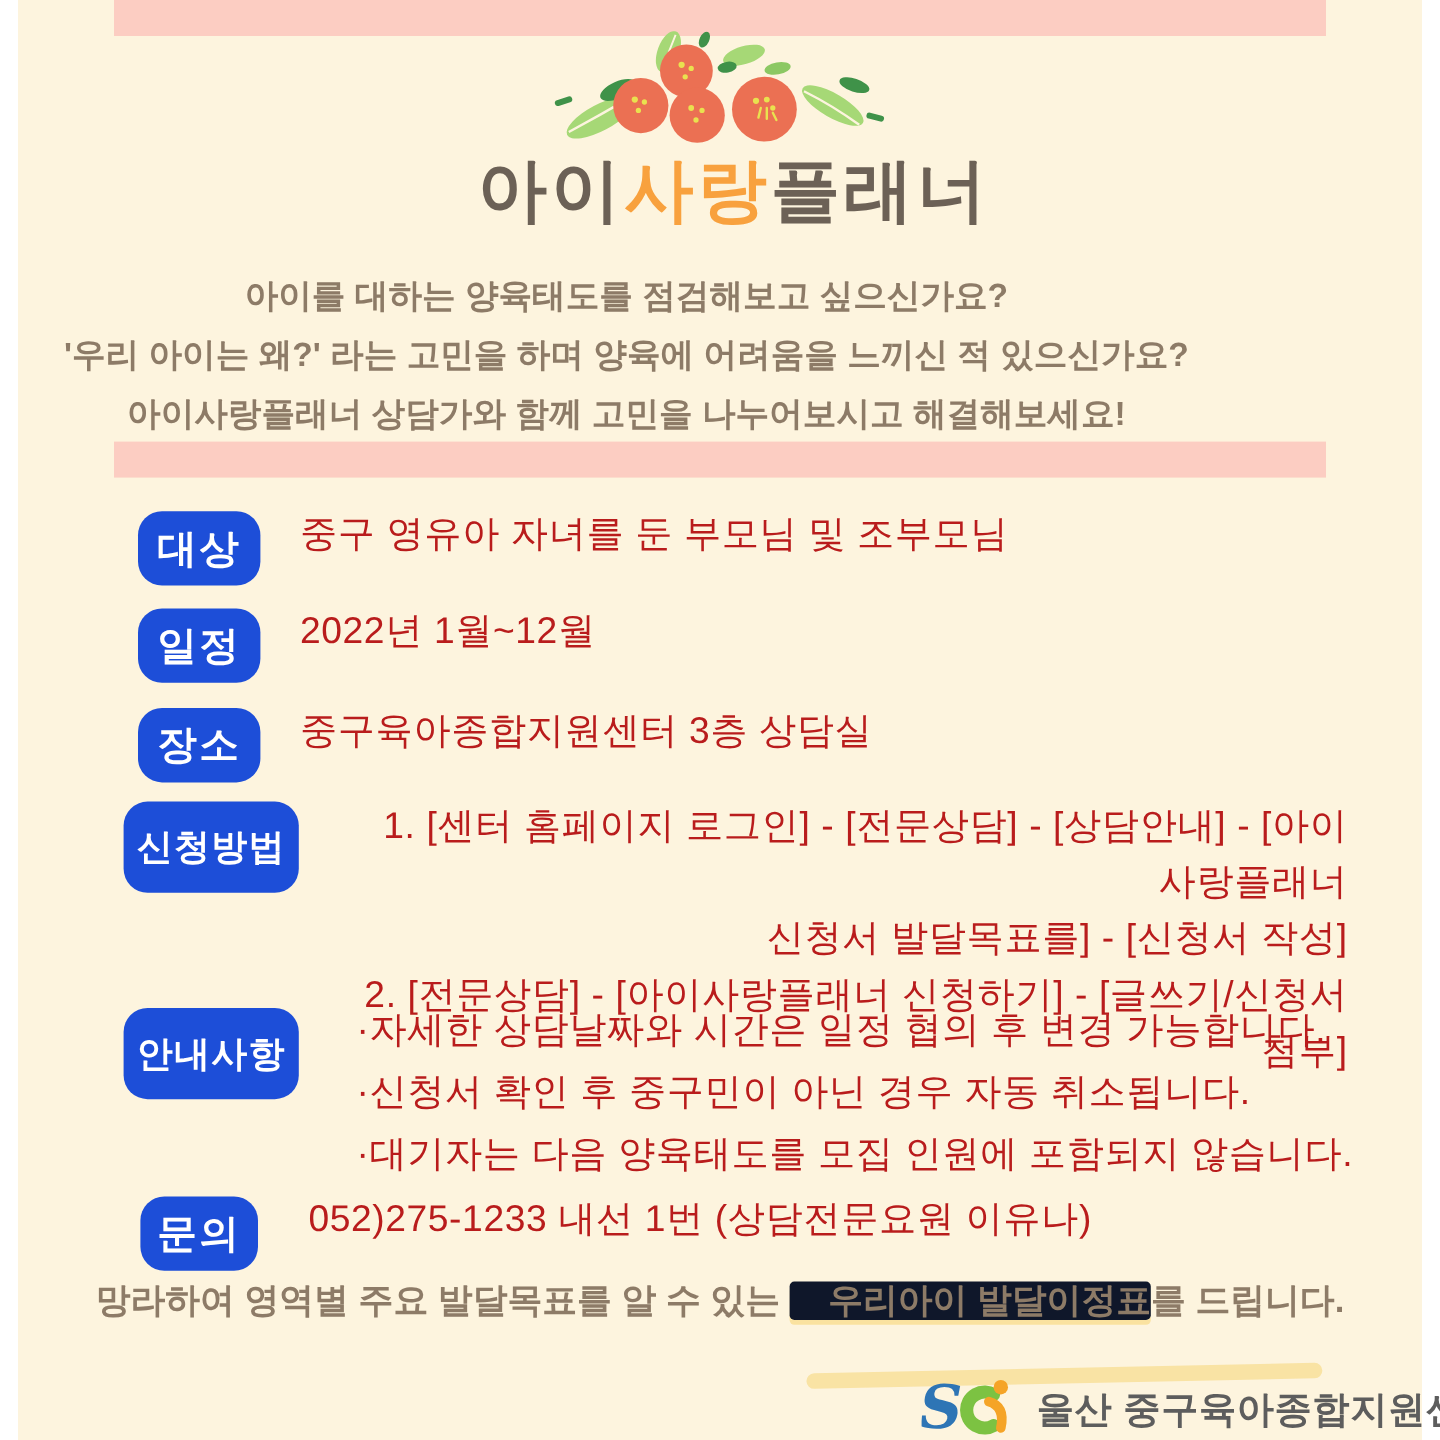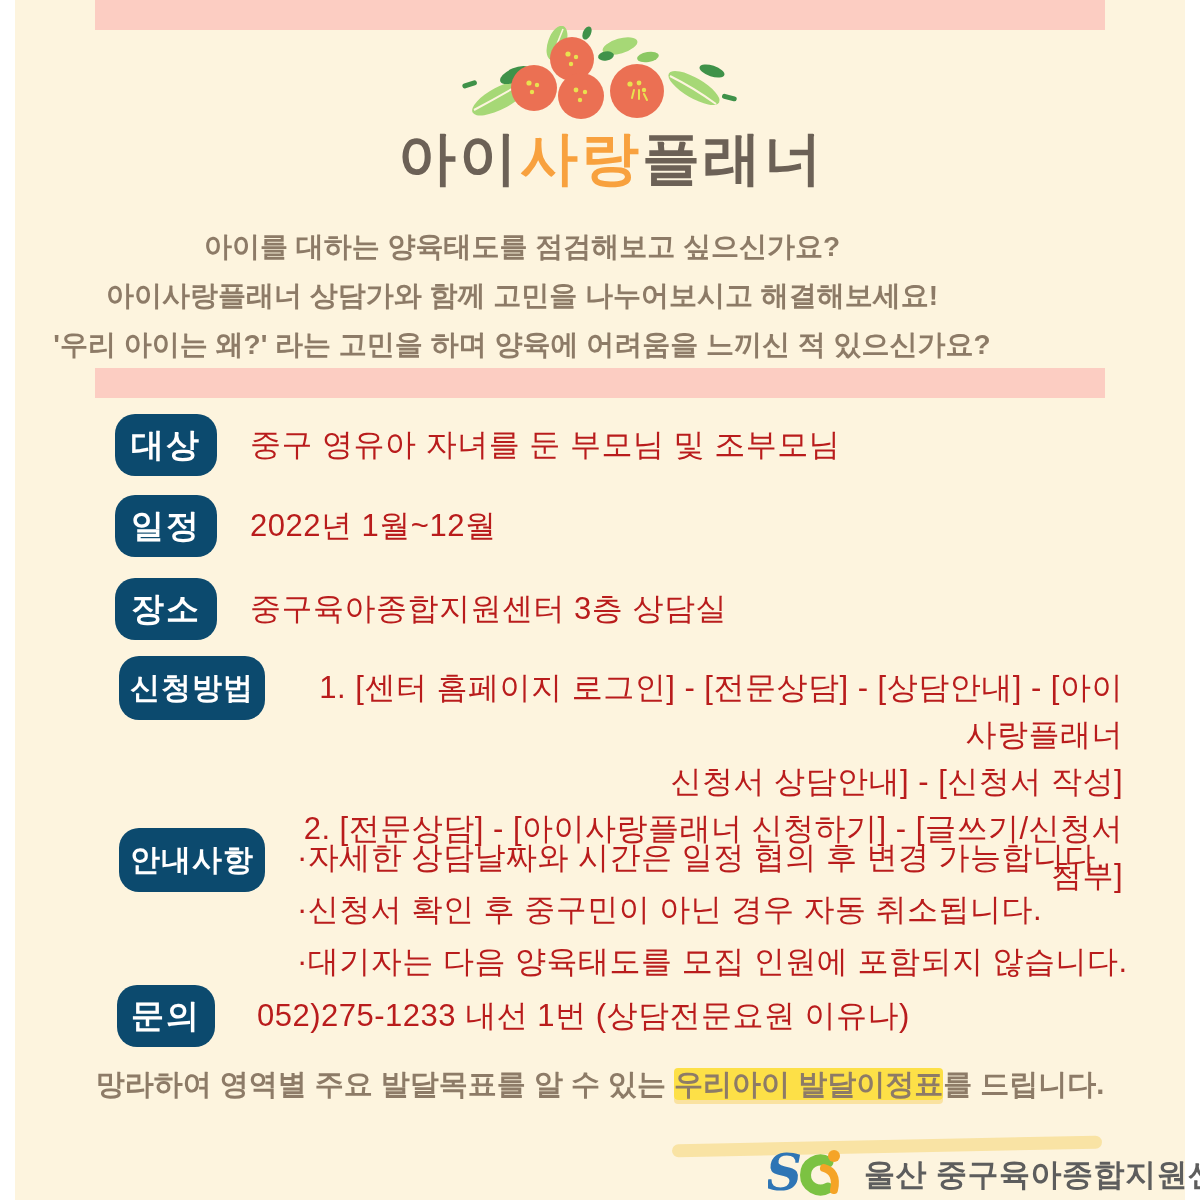--- a/index.html
+++ b/index.html
@@ -28,45 +28,47 @@
   .title .accent { color:#F8A13E; }
 
   .intro {
     position:absolute; top:222px; left:0; width:1044px;
     text-align:center; font-size:28px; line-height:49px;
     color:#8D7B67; font-weight:bold;
   }
 
   .row { position:absolute; left:0; width:1200px; }
   .badge {
-    position:absolute; background:#0c4a6e; color:#ffffff;
+    position:absolute; background:#1d4ed8; color:#ffffff;
     border-radius:20px; display:flex; align-items:center; justify-content:center;
     font-weight:bold;
+    margin-top:12px;
   }
   .badge.small { left:115px; width:102px; height:62px; font-size:33px; letter-spacing:2px; }
-  .badge.wide  { left:119px; width:146px; height:64px; font-size:30px; letter-spacing:1px;text-align:center; }
+  .badge.wide  { left:103px; width:146px; height:76px; font-size:30px; letter-spacing:1px;text-align:center; }
   .badge.contact { left:117px; width:98px; height:62px; font-size:33px; letter-spacing:2px; }
 
   .rowtext {
     position:absolute; color:#b91c1c; font-size:31px; letter-spacing:0.5px;
   }
   .single { left:250px; top:0; line-height:62px; }
   .apply-text { left:293px; top:8px; line-height:47px; width:830px;text-align:right; }
   .apply-indent { padding-left:27px; }
   .notice-text { left:297px; top:4px; line-height:52px; }
   .contact-text { left:257px; top:0; line-height:62px; }
 
   .footer {
     position:absolute; top:1062px; left:0; width:1200px;
     text-align:center; font-size:29px; line-height:44px;
     color:#8D7B67; font-weight:bold;
   }
   .hl {
-    background:#fde047; border-radius:4px;
+    background:#0f172a; border-radius:4px;
     box-shadow:0 4px 0 #FAE2A0;
+    padding-left:32px;
   }
   .swoosh {
     position:absolute; top:1140px; left:672px; width:430px; height:13px;
     background:#F9E3A4; border-radius:7px; transform:rotate(-1.2deg);
   }
   .logo-row { position:absolute; top:1146px; left:768px; height:52px; }
   .logo-svg { position:absolute; left:0; top:0; width:88px; height:52px; }
   .org-name {
     position:absolute; left:96px; top:8px; white-space:nowrap;
     font-size:31px; font-weight:bold; color:#5D5D5D; letter-spacing:0.5px;
@@ -120,22 +122,22 @@
       <path d="M184 68 L187 74"></path>
   </g>
 </svg>
 
 <div class="title">
   <span>아이</span><span class="accent">사랑</span><span>플래너</span>
 </div>
 
 <div class="intro">
   <div>아이를 대하는 양육태도를 점검해보고 싶으신가요?</div>
+  <div>'우리 아이는 왜?' 라는 고민을 하며 양육에 어려움을 느끼신 적 있으신가요?</div>
   <div>아이사랑플래너 상담가와 함께 고민을 나누어보시고 해결해보세요!</div>
-  <div>'우리 아이는 왜?' 라는 고민을 하며 양육에 어려움을 느끼신 적 있으신가요?</div>
 </div>
 
 <div class="bar bar-mid"></div>
 
 <div class="row" style="top:414px;">
   <div class="badge small">대상</div>
   <div class="rowtext single">중구 영유아 자녀를 둔 부모님 및 조부모님</div>
 </div>
 
 <div class="row" style="top:495px;">
@@ -145,21 +147,21 @@
 
 <div class="row" style="top:578px;">
   <div class="badge small">장소</div>
   <div class="rowtext single">중구육아종합지원센터 3층 상담실</div>
 </div>
 
 <div class="row" style="top:656px;">
   <div class="badge wide">신청방법</div>
   <div class="rowtext apply-text">
     <div>1. [센터 홈페이지 로그인] - [전문상담] - [상담안내] - [아이사랑플래너</div>
-    <div class="apply-indent">신청서 상담안내] - [신청서 작성]</div>
+    <div class="apply-indent">신청서 발달목표를] - [신청서 작성]</div>
     <div>2. [전문상담] - [아이사랑플래너 신청하기] - [글쓰기/신청서 첨부]</div>
   </div>
 </div>
 
 <div class="row" style="top:828px;">
   <div class="badge wide">안내사항</div>
   <div class="rowtext notice-text">
     <div>·자세한 상담날짜와 시간은 일정 협의 후 변경 가능합니다.</div>
     <div>·신청서 확인 후 중구민이 아닌 경우 자동 취소됩니다.</div>
     <div>·대기자는 다음 양육태도를 모집 인원에 포함되지 않습니다.</div>

